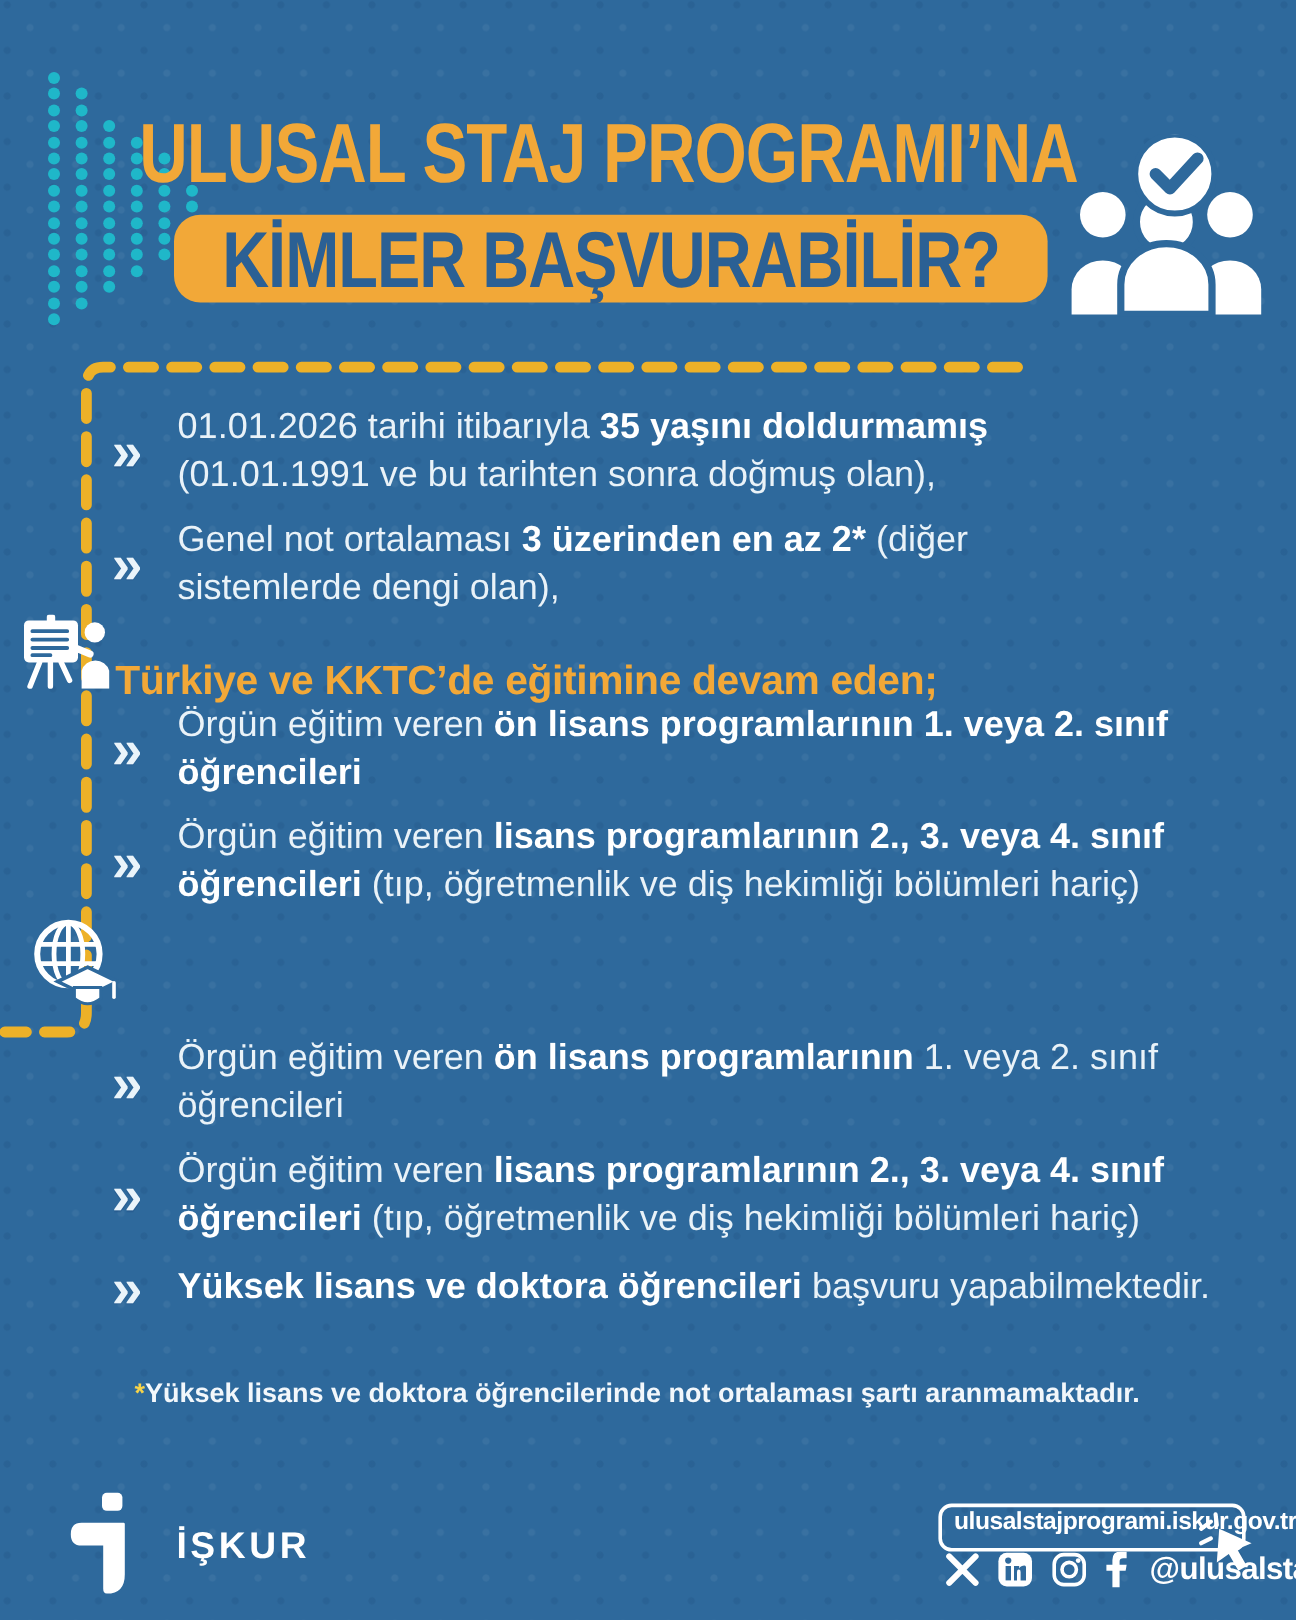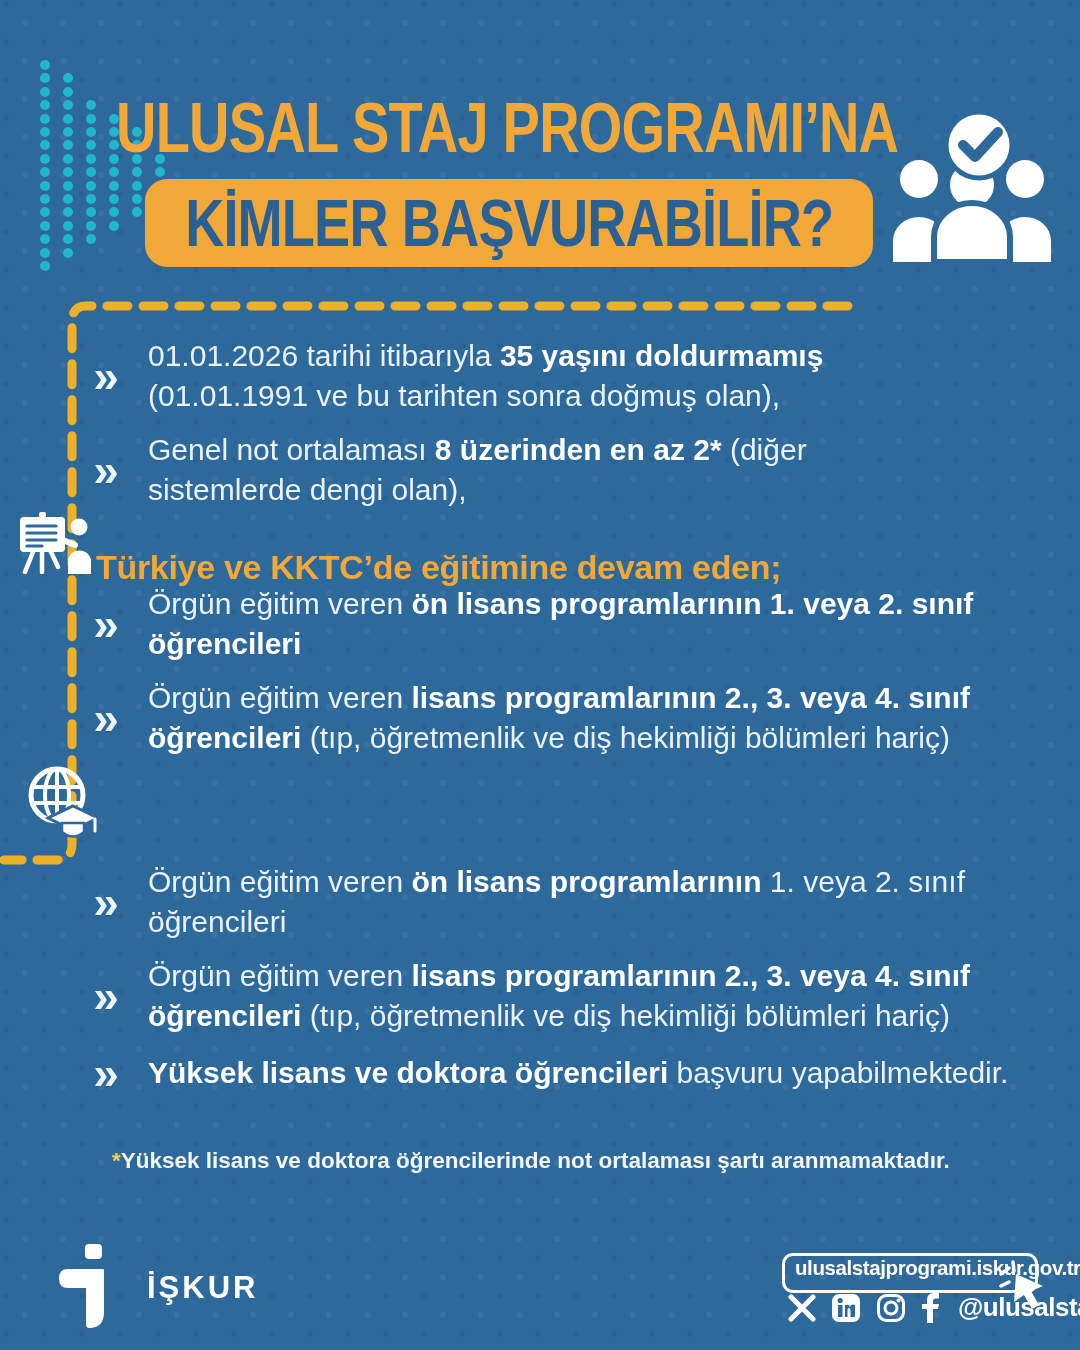--- a/index.html
+++ b/index.html
@@ -15,21 +15,21 @@
     color:#eef5fa;
   }
   
   .title-line1{
     position:absolute;left:116px;top:88px;
     font-size:70px;font-weight:800;letter-spacing:-1px;white-space:nowrap;
     transform:scaleX(0.80);transform-origin:left top;
     color:#f2a838;
   }
   .title-box{
-    position:absolute;left:145px;top:179px;width:728px;height:88px;
+    position:absolute;left:145px;top:179px;width:728px;height:73px;
     background:#f2a838;border-radius:22px;
     display:flex;align-items:center;justify-content:center;
   }
   .title-line2{
     font-size:66px;font-weight:800;letter-spacing:-1px;white-space:nowrap;
     transform:scaleX(0.82);color:#2b6094;
   }
   .badge{position:absolute;left:886px;top:112px;}
   
   .dots{position:absolute;left:40px;top:60px;width:180px;height:220px;}
@@ -169,21 +169,21 @@
     <path d="M77,33 l12,12 l23,-25" fill="none" stroke="#2e699c" stroke-width="10" stroke-linecap="round" stroke-linejoin="round"></path>
   </svg>
 
   <div class="bullet-group" id="g1" style="left:88px;top:336px;">
       <div class="bullet">
         <span class="chev">»</span>
         <span class="btext"><span>01.01.2026 tarihi itibarıyla </span><span class="bold">35 yaşını doldurmamış</span><span> (01.01.1991 ve bu tarihten sonra doğmuş olan),</span></span>
       </div>
       <div class="bullet">
         <span class="chev">»</span>
-        <span class="btext"><span>Genel not ortalaması </span><span class="bold">8 üzerinden en az 2*</span><span> (diğer sistemlerde dengi olan),</span></span>
+        <span class="btext"><span>Genel not ortalaması </span><span class="bold">3 üzerinden en az 2*</span><span> (diğer sistemlerde dengi olan),</span></span>
       </div>
     </div>
 
   <svg class="sec-icon" style="left:18px;top:512px;" width="76" height="62" viewBox="0 0 76 62">
     <rect x="21" y="0" width="7" height="7" rx="2" fill="#ffffff"></rect>
     <rect x="2" y="5" width="45" height="35" rx="4" fill="#ffffff"></rect>
     <path d="M9,14 H38 M9,21 H38 M9,28 H38 M9,34 H24" stroke="#2e699c" stroke-width="3.2" stroke-linecap="round"></path>
     <path d="M15,40 L7,60 M24,40 V60 M33,40 L40,55" stroke="#ffffff" stroke-width="4.5" stroke-linecap="round"></path>
     <path d="M45,28 L57,33" stroke="#ffffff" stroke-width="6" stroke-linecap="round"></path>
     <circle cx="61" cy="15" r="8.5" fill="#ffffff"></circle>

